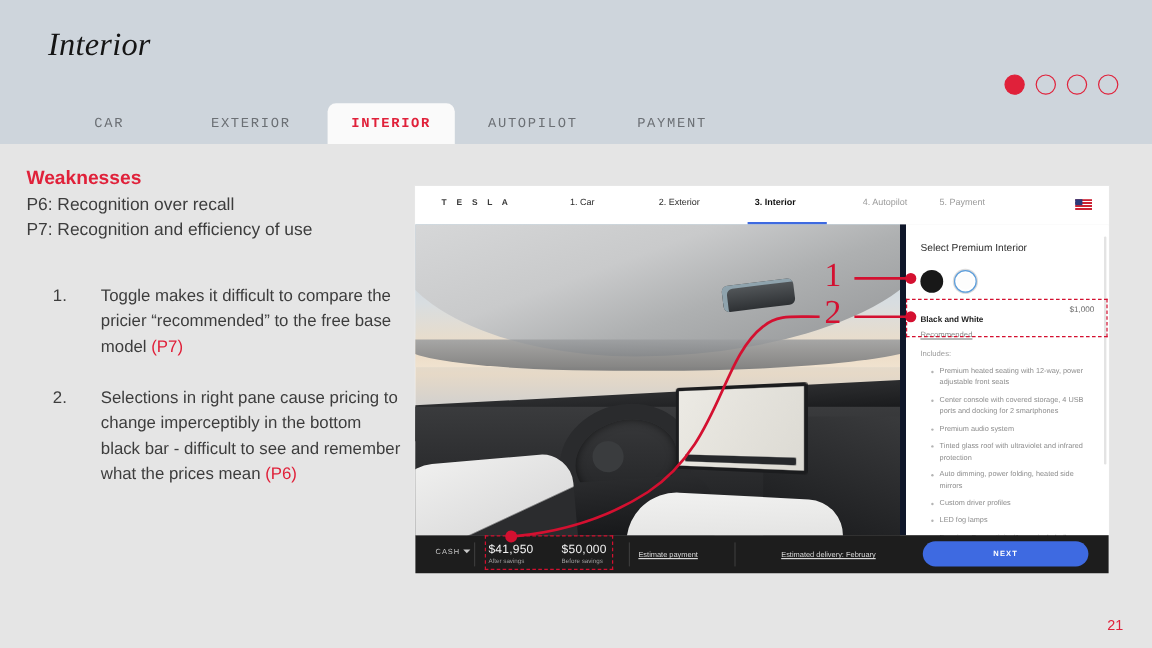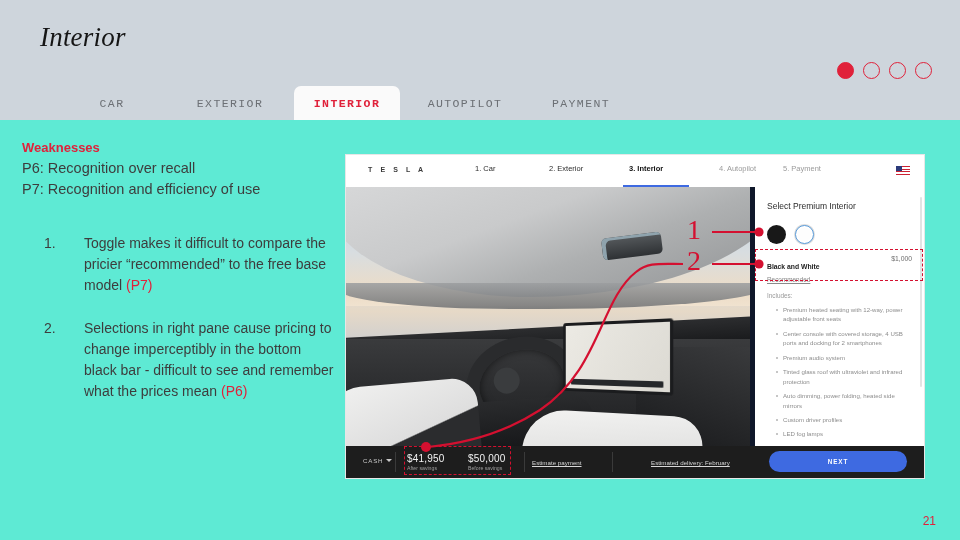--- a/index.html
+++ b/index.html
@@ -2,34 +2,34 @@
 <html><head>
 <meta charset="utf-8">
 <style>
   html,body{margin:0;padding:0;}
   body{
     width:960px;height:540px;overflow:hidden;
     background:#fafafa;
     font-family:"Liberation Sans", sans-serif;
     position:relative;
   }
-  .slide{position:absolute;inset:0;background:#5eead4;}
+  .slide{position:absolute;inset:0;background:#e5e5e5;}
 
   
   .header-band{
     position:absolute;left:0;top:0;width:960px;height:120px;
     background:#ced5dc;
   }
   .slide-title{
     position:absolute;left:40px;top:22px;
     font-family:"Liberation Serif", serif;
     font-style:italic;font-size:27px;color:#151515;letter-spacing:.2px;
   }
   .tabs{
-    position:absolute;left:0;top:86px;width:700px;height:34px;margin-left:21px;
+    position:absolute;left:0;top:86px;width:700px;height:34px;
   }
   .tab{
     position:absolute;top:0;height:34px;
     font-family:"Liberation Mono", monospace;
     font-size:11.5px;letter-spacing:1.4px;color:#6c7075;
     display:flex;align-items:center;justify-content:center;
   }
   .tab.active{
     color:#e0213a;font-weight:bold;background:#fafafa;
     border-radius:7px 7px 0 0;
@@ -47,21 +47,21 @@
        border:1.6px solid #e0213a;background:transparent;}
   .dot.filled{background:#e0213a;}
   .rank-label{
     font-family:"Liberation Mono", monospace;
     font-size:11.5px;letter-spacing:1.3px;color:#4a4f55;
   }
 
   
   .left-col{position:absolute;left:22px;top:140px;width:312px;}
   .weak-title{
-    color:#e0213a;font-size:13px;font-weight:bold;margin:0 0 3px 0;
+    color:#e0213a;font-size:16px;font-weight:bold;margin:0 0 3px 0;
   }
   .heur{font-size:14.5px;color:#3d3d3d;line-height:1.42;}
   ol.points{
     margin:34px 0 0 0;padding:0 0 0 22px;list-style:none;counter-reset:pt;
   }
   ol.points li{
     counter-increment:pt;position:relative;padding-left:40px;
     font-size:14px;color:#3d3d3d;line-height:1.5;margin-bottom:22px;
   }
   ol.points li:before{

